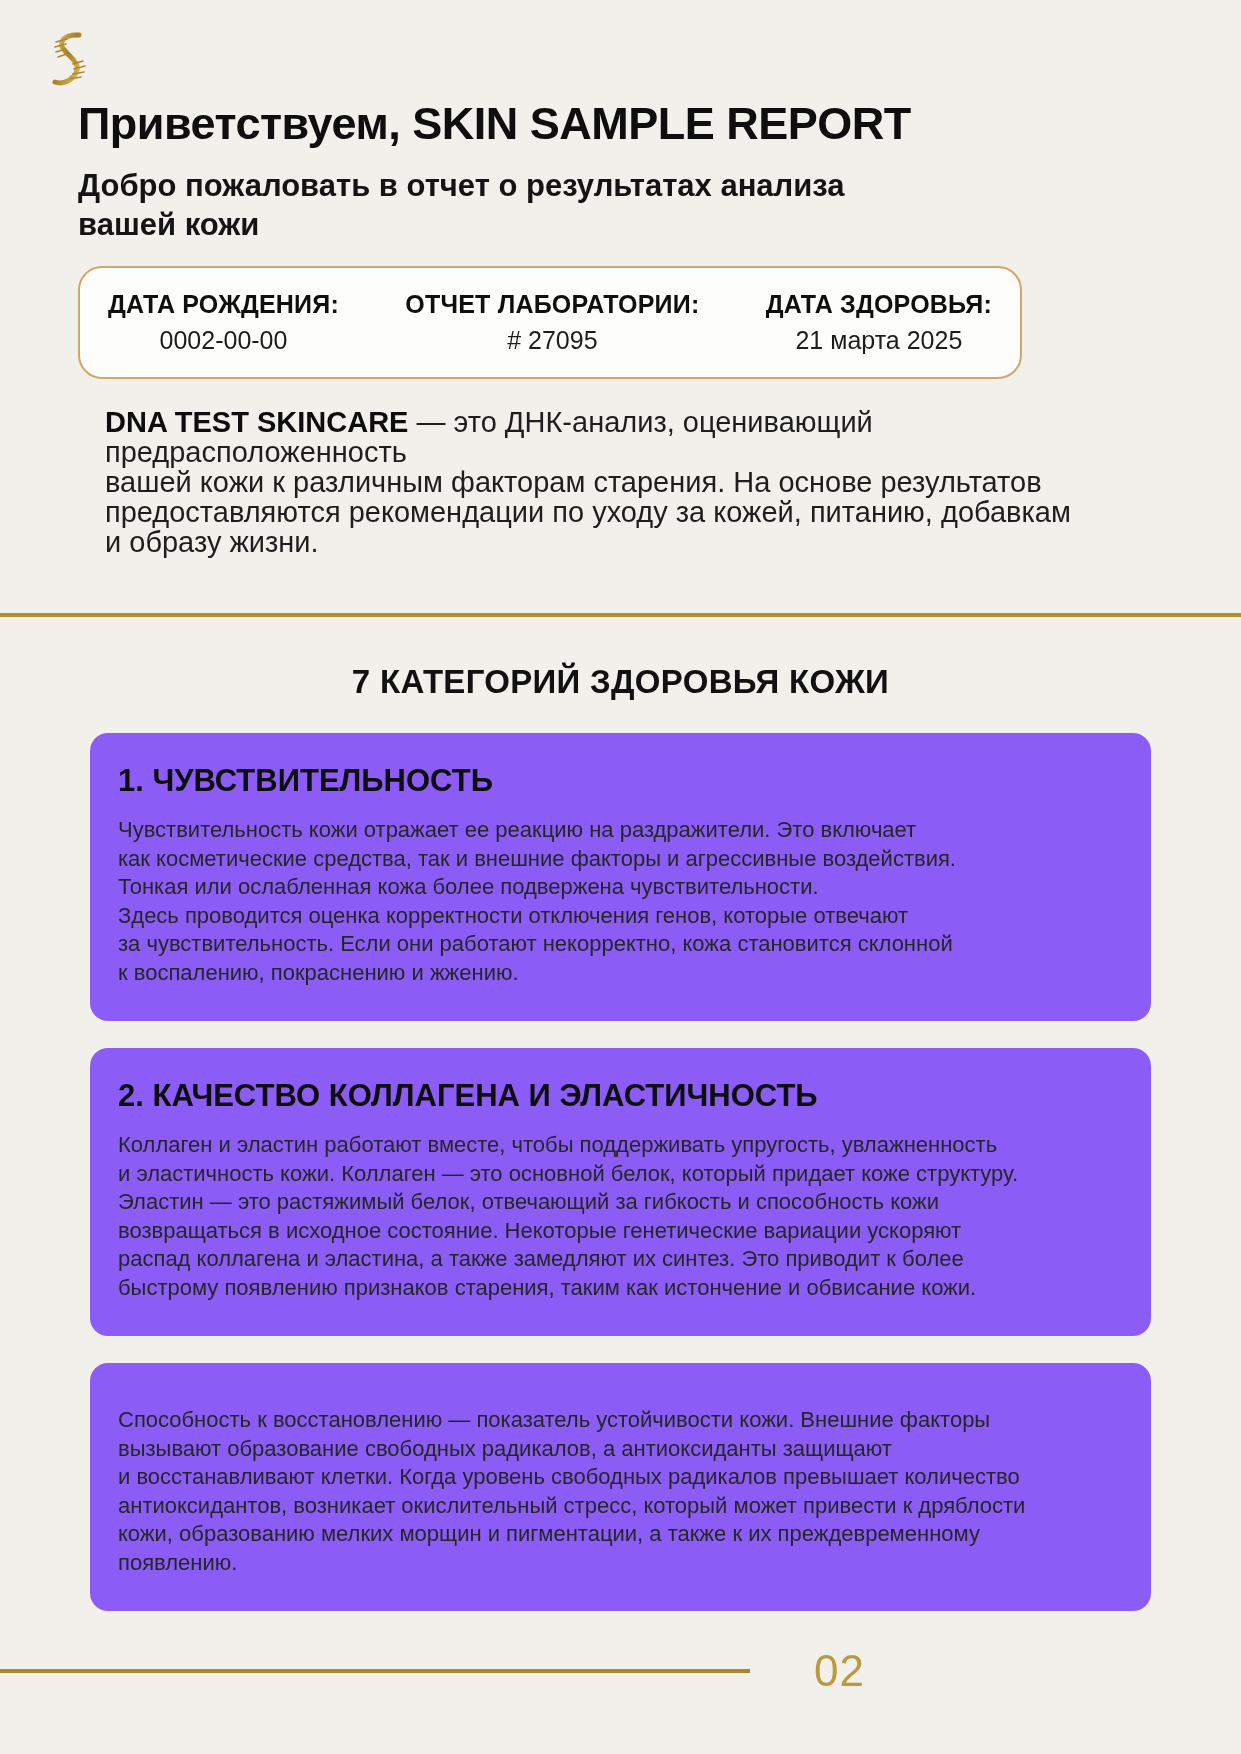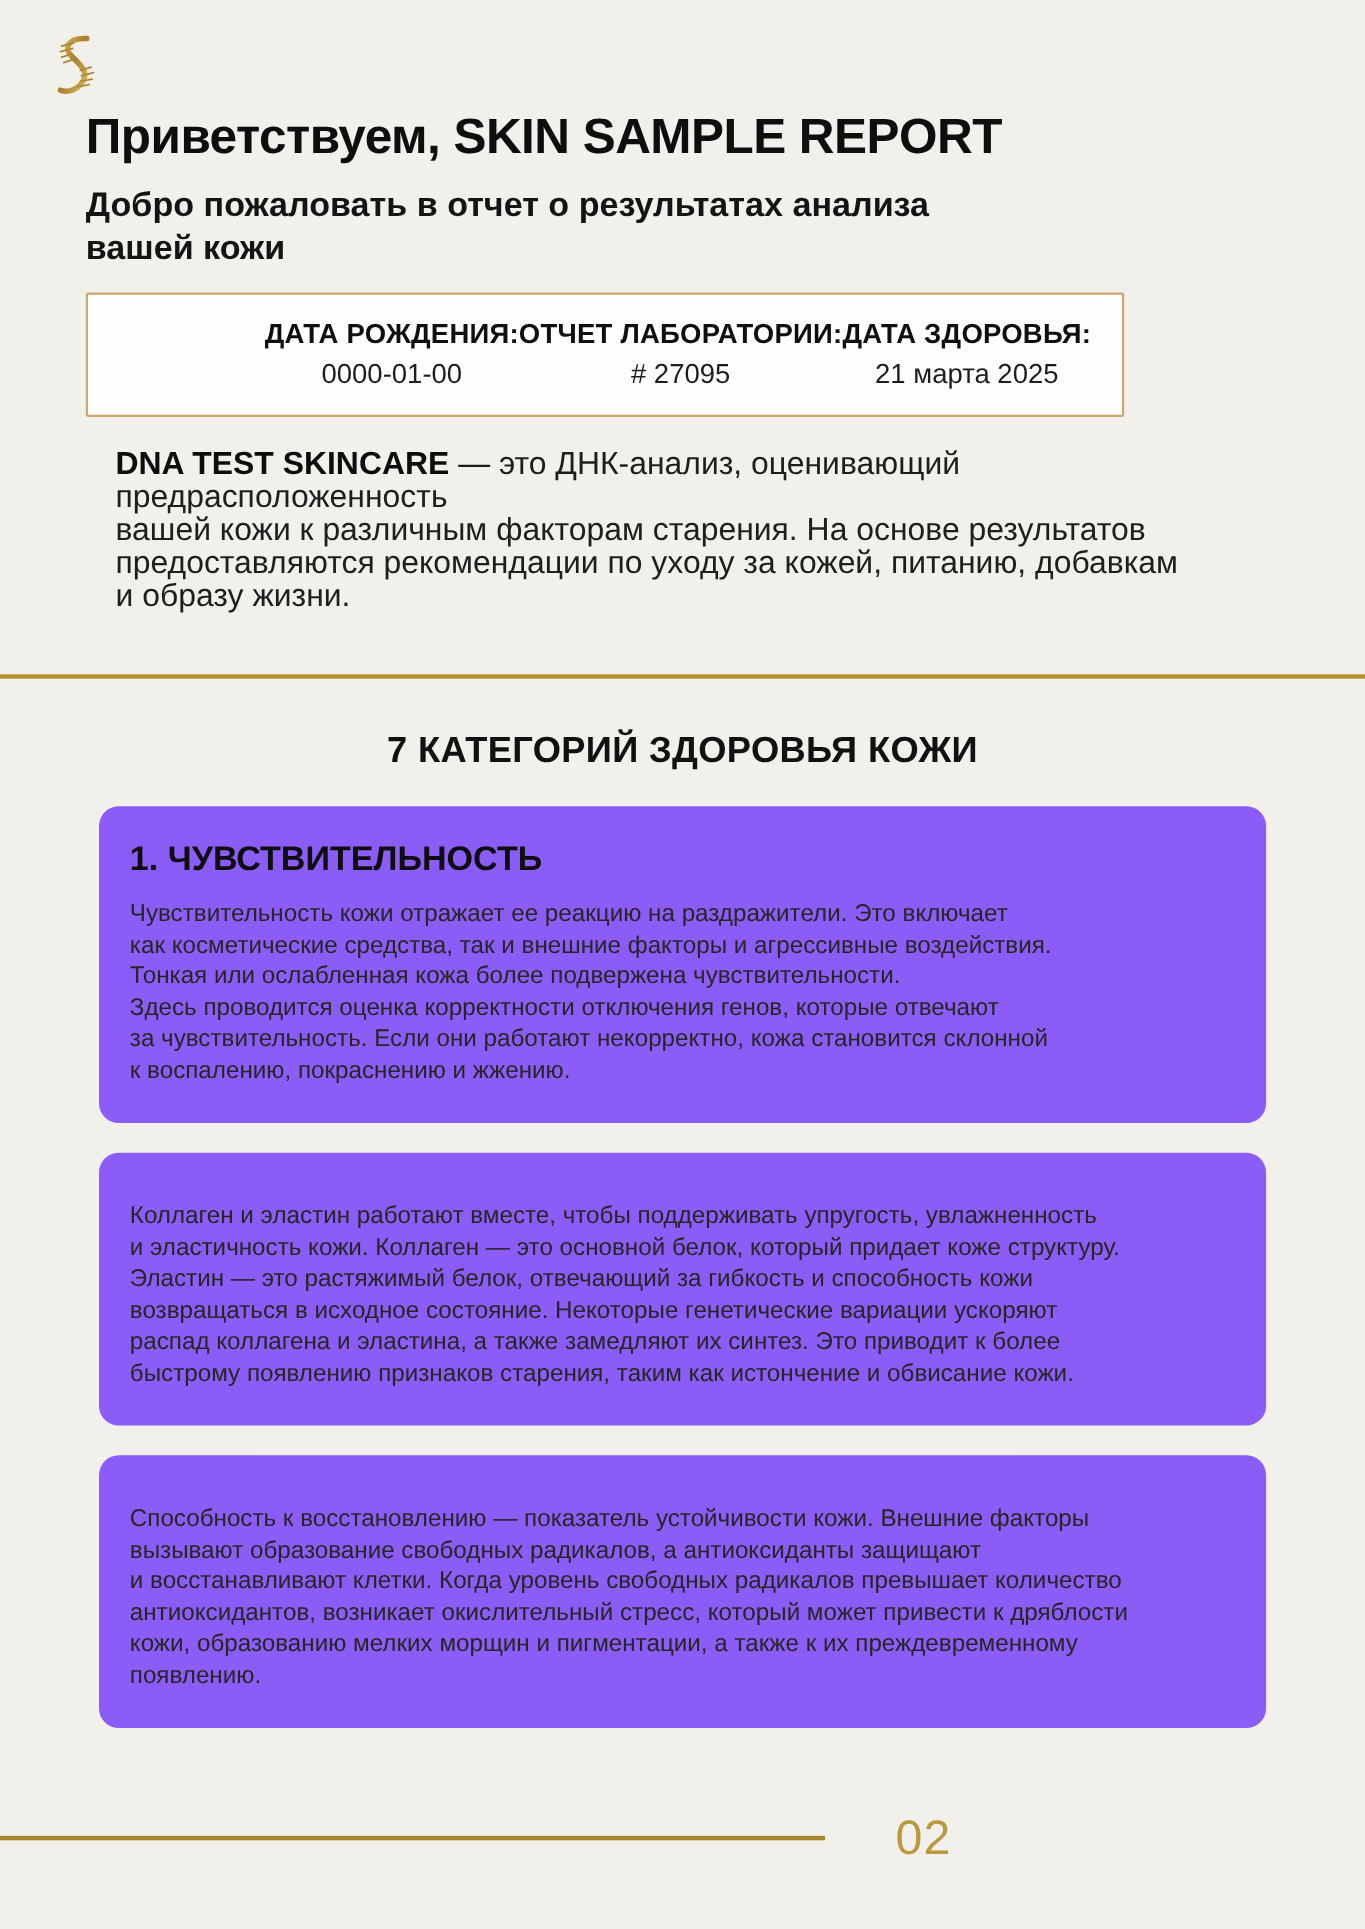--- a/index.html
+++ b/index.html
@@ -31,24 +31,24 @@
     line-height: 39px;
     font-weight: 700;
     color: #141414;
     white-space: pre-line;
   }
   .info-box {
     margin: 22px 0 0 78px;
     width: 884px;
     background: #fdfdfb;
     border: 2px solid #d0a768;
-    border-radius: 2px;
+    border-radius: 24px;
     padding: 22px 28px;
     display: flex;
-    justify-content: flex-end;
+    justify-content: space-between;
     align-items: flex-start;
   }
   .info-field { text-align: center; }
   .info-label {
     font-size: 25px;
     font-weight: 700;
     color: #0f0f0f;
     letter-spacing: 0.2px;
   }
   .info-value {
@@ -147,21 +147,21 @@
 </div>
 
 <h1 class="page-title">Приветствуем, SKIN SAMPLE REPORT</h1>
 
 <div class="page-subtitle">Добро пожаловать в отчет о результатах анализа
 вашей кожи</div>
 
 <div class="info-box">
   <div class="info-field">
     <div class="info-label">ДАТА РОЖДЕНИЯ:</div>
-    <div class="info-value">0000-01-00</div>
+    <div class="info-value">0002-00-00</div>
   </div>
   <div class="info-field">
     <div class="info-label">ОТЧЕТ ЛАБОРАТОРИИ:</div>
     <div class="info-value"># 27095</div>
   </div>
   <div class="info-field">
     <div class="info-label">ДАТА ЗДОРОВЬЯ:</div>
     <div class="info-value">21 марта 2025</div>
   </div>
 </div>
@@ -179,20 +179,21 @@
   <div class="card">
     <div class="card-title">1. ЧУВСТВИТЕЛЬНОСТЬ</div>
     <div class="card-body">Чувствительность кожи отражает ее реакцию на раздражители. Это включает
 как косметические средства, так и внешние факторы и агрессивные воздействия.
 Тонкая или ослабленная кожа более подвержена чувствительности.
 Здесь проводится оценка корректности отключения генов, которые отвечают
 за чувствительность. Если они работают некорректно, кожа становится склонной
 к воспалению, покраснению и жжению.</div>
   </div>
   <div class="card">
+    <div class="card-title">2. КАЧЕСТВО КОЛЛАГЕНА И ЭЛАСТИЧНОСТЬ</div>
     <div class="card-body">Коллаген и эластин работают вместе, чтобы поддерживать упругость, увлажненность
 и эластичность кожи. Коллаген — это основной белок, который придает коже структуру.
 Эластин — это растяжимый белок, отвечающий за гибкость и способность кожи
 возвращаться в исходное состояние. Некоторые генетические вариации ускоряют
 распад коллагена и эластина, а также замедляют их синтез. Это приводит к более
 быстрому появлению признаков старения, таким как истончение и обвисание кожи.</div>
   </div>
   <div class="card">
     <div class="card-body">Способность к восстановлению — показатель устойчивости кожи. Внешние факторы
 вызывают образование свободных радикалов, а антиоксиданты защищают

